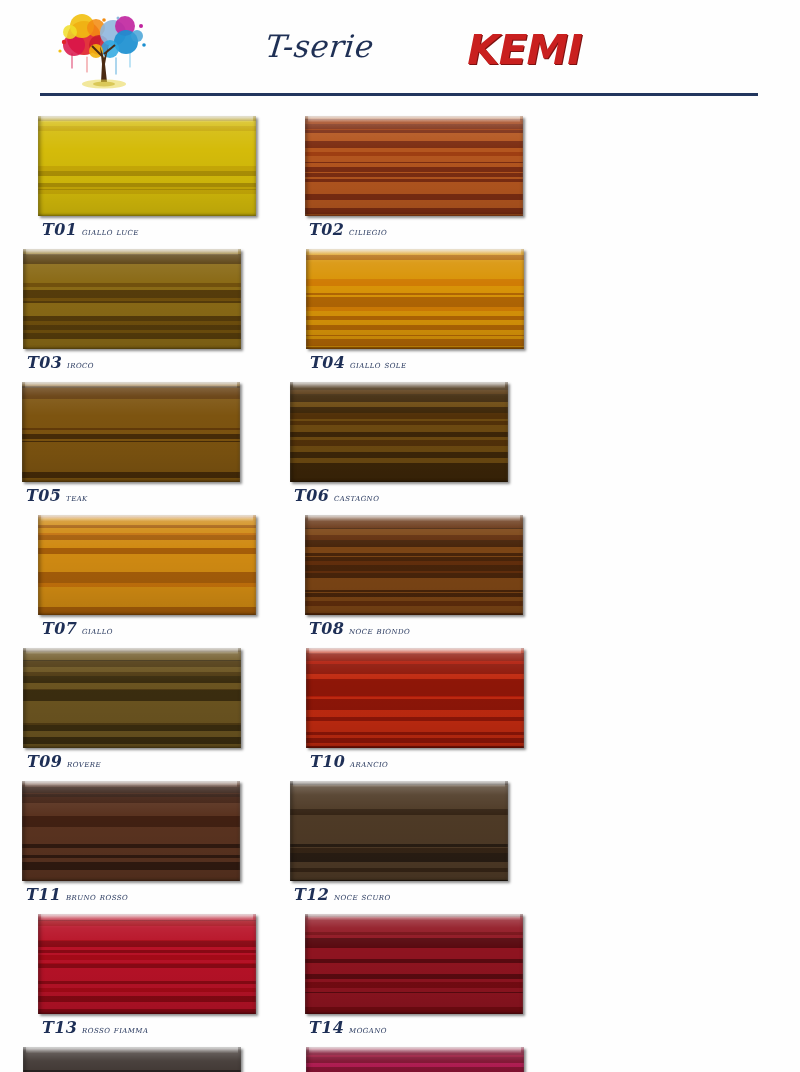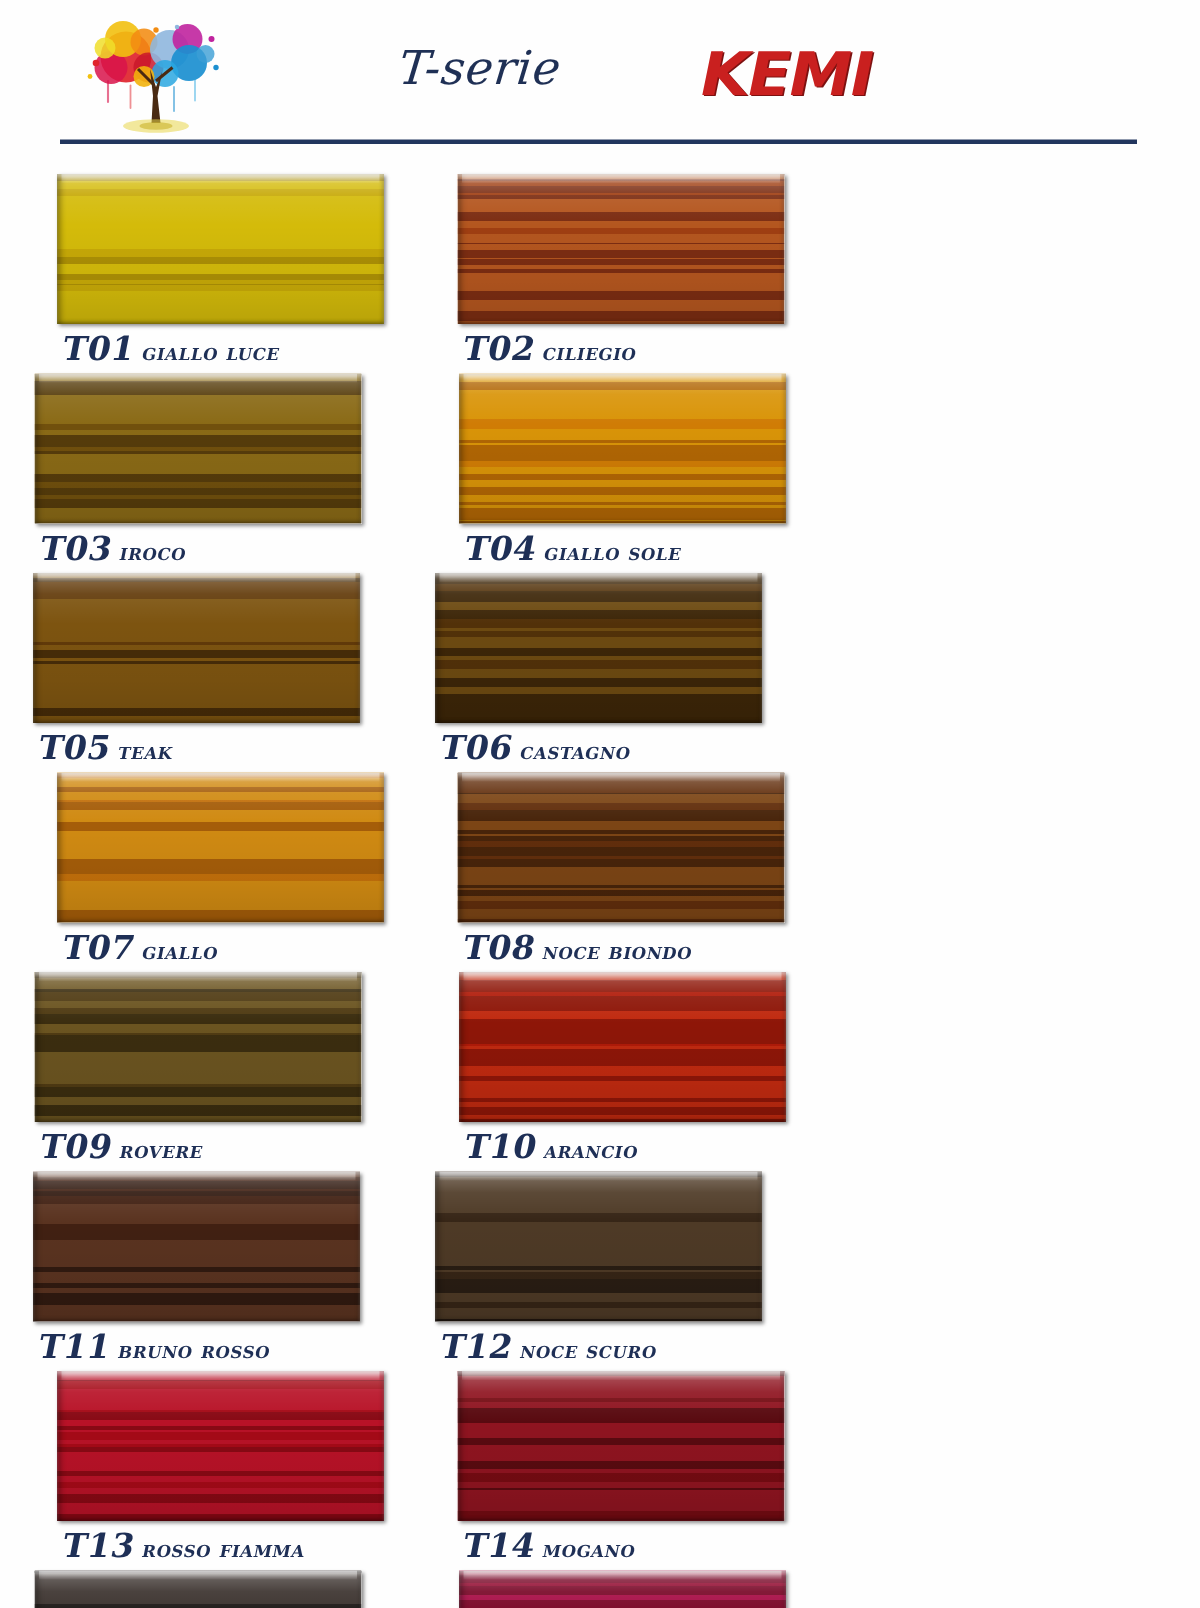--- a/index.html
+++ b/index.html
@@ -178,28 +178,28 @@
     position: absolute;
     left: 4px;
     top: 104px;
     white-space: nowrap;
     color: #1e2f56;
     font-family: "DejaVu Serif", serif;
     font-style: italic;
   }
 
   .label .code {
-    font-size: 22px;
+    font-size: 16px;
     font-weight: bold;
     letter-spacing: 0.3px;
   }
 
   .label .name {
-    font-size: 15px;
-    font-weight: bold;
+    font-size: 10px;
+    font-weight: normal;
     letter-spacing: 0.4px;
     margin-left: 5px;
     font-variant: small-caps;
     text-transform: lowercase;
   }
 </style>
 </head>
 <body>
 
 <div id="page">

